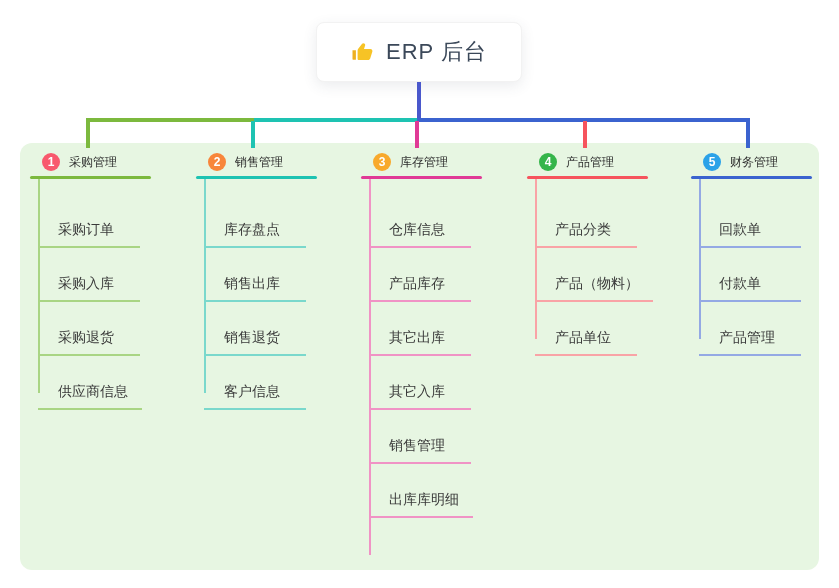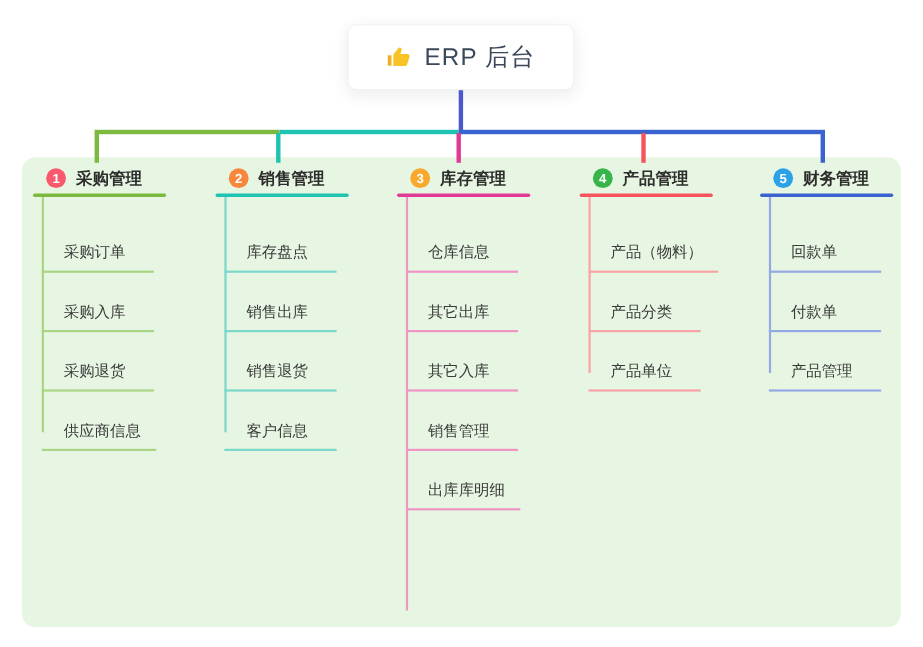--- a/index.html
+++ b/index.html
@@ -18,21 +18,21 @@
   .drop{position:absolute;top:121px;width:4px;height:27px;}
 
   
   #panel{position:absolute;left:20px;top:143px;width:799px;height:427px;background:#e7f6e2;border-radius:12px;}
 
   
   .branch{position:absolute;top:150px;width:165px;}
   .b-title{display:flex;align-items:center;gap:9px;height:24px;padding-left:12px;cursor:default;}
   .badge{width:18px;height:18px;min-width:18px;border-radius:50%;color:#fff;font-size:12px;font-weight:700;
     display:flex;align-items:center;justify-content:center;}
-  .b-label{font-size:15px;font-weight:700;color:#2d2d2d;white-space:nowrap;}
+  .b-label{font-size:12px;font-weight:400;color:#2d2d2d;white-space:nowrap;}
   .b-underline{position:absolute;left:0;top:26px;width:121px;height:3px;border-radius:2px;}
   .stem{position:absolute;left:8px;top:29px;width:2px;}
   .items{position:absolute;left:8px;top:44px;}
   .item{height:54px;box-sizing:border-box;display:flex;align-items:flex-end;width:fit-content;min-width:102px;
     padding:0 14px 7px 20px;border-bottom:2px solid;font-size:14px;color:#3a3a3a;white-space:nowrap;}
 </style>
 </head>
 <body>
 
 <div id="canvas">
@@ -107,20 +107,23 @@
         <span class="badge" style="background:#f8a92c">3</span>
         <span class="b-label">库存管理</span>
       </div>
       <div class="b-underline" style="background:#e03a96"></div>
       <div class="stem" style="background:#f093c5;height:376px"></div>
       <div class="items">
         <div class="item" style="border-color:#f093c5">
           <span>仓库信息</span>
         </div>
         <div class="item" style="border-color:#f093c5">
+          <span>产品库存</span>
+        </div>
+        <div class="item" style="border-color:#f093c5">
           <span>其它出库</span>
         </div>
         <div class="item" style="border-color:#f093c5">
           <span>其它入库</span>
         </div>
         <div class="item" style="border-color:#f093c5">
           <span>销售管理</span>
         </div>
         <div class="item" style="border-color:#f093c5">
           <span>出库库明细</span>
@@ -129,24 +132,24 @@
     </div>
     <div class="branch" style="left: 527px;">
       <div class="b-title">
         <span class="badge" style="background:#35b54a">4</span>
         <span class="b-label">产品管理</span>
       </div>
       <div class="b-underline" style="background:#f6545d"></div>
       <div class="stem" style="background:#f9a3a6;height:160px"></div>
       <div class="items">
         <div class="item" style="border-color:#f9a3a6">
-          <span>产品（物料）</span>
+          <span>产品分类</span>
         </div>
         <div class="item" style="border-color:#f9a3a6">
-          <span>产品分类</span>
+          <span>产品（物料）</span>
         </div>
         <div class="item" style="border-color:#f9a3a6">
           <span>产品单位</span>
         </div>
       </div>
     </div>
     <div class="branch" style="left: 691px;">
       <div class="b-title">
         <span class="badge" style="background:#2ba2e8">5</span>
         <span class="b-label">财务管理</span>

